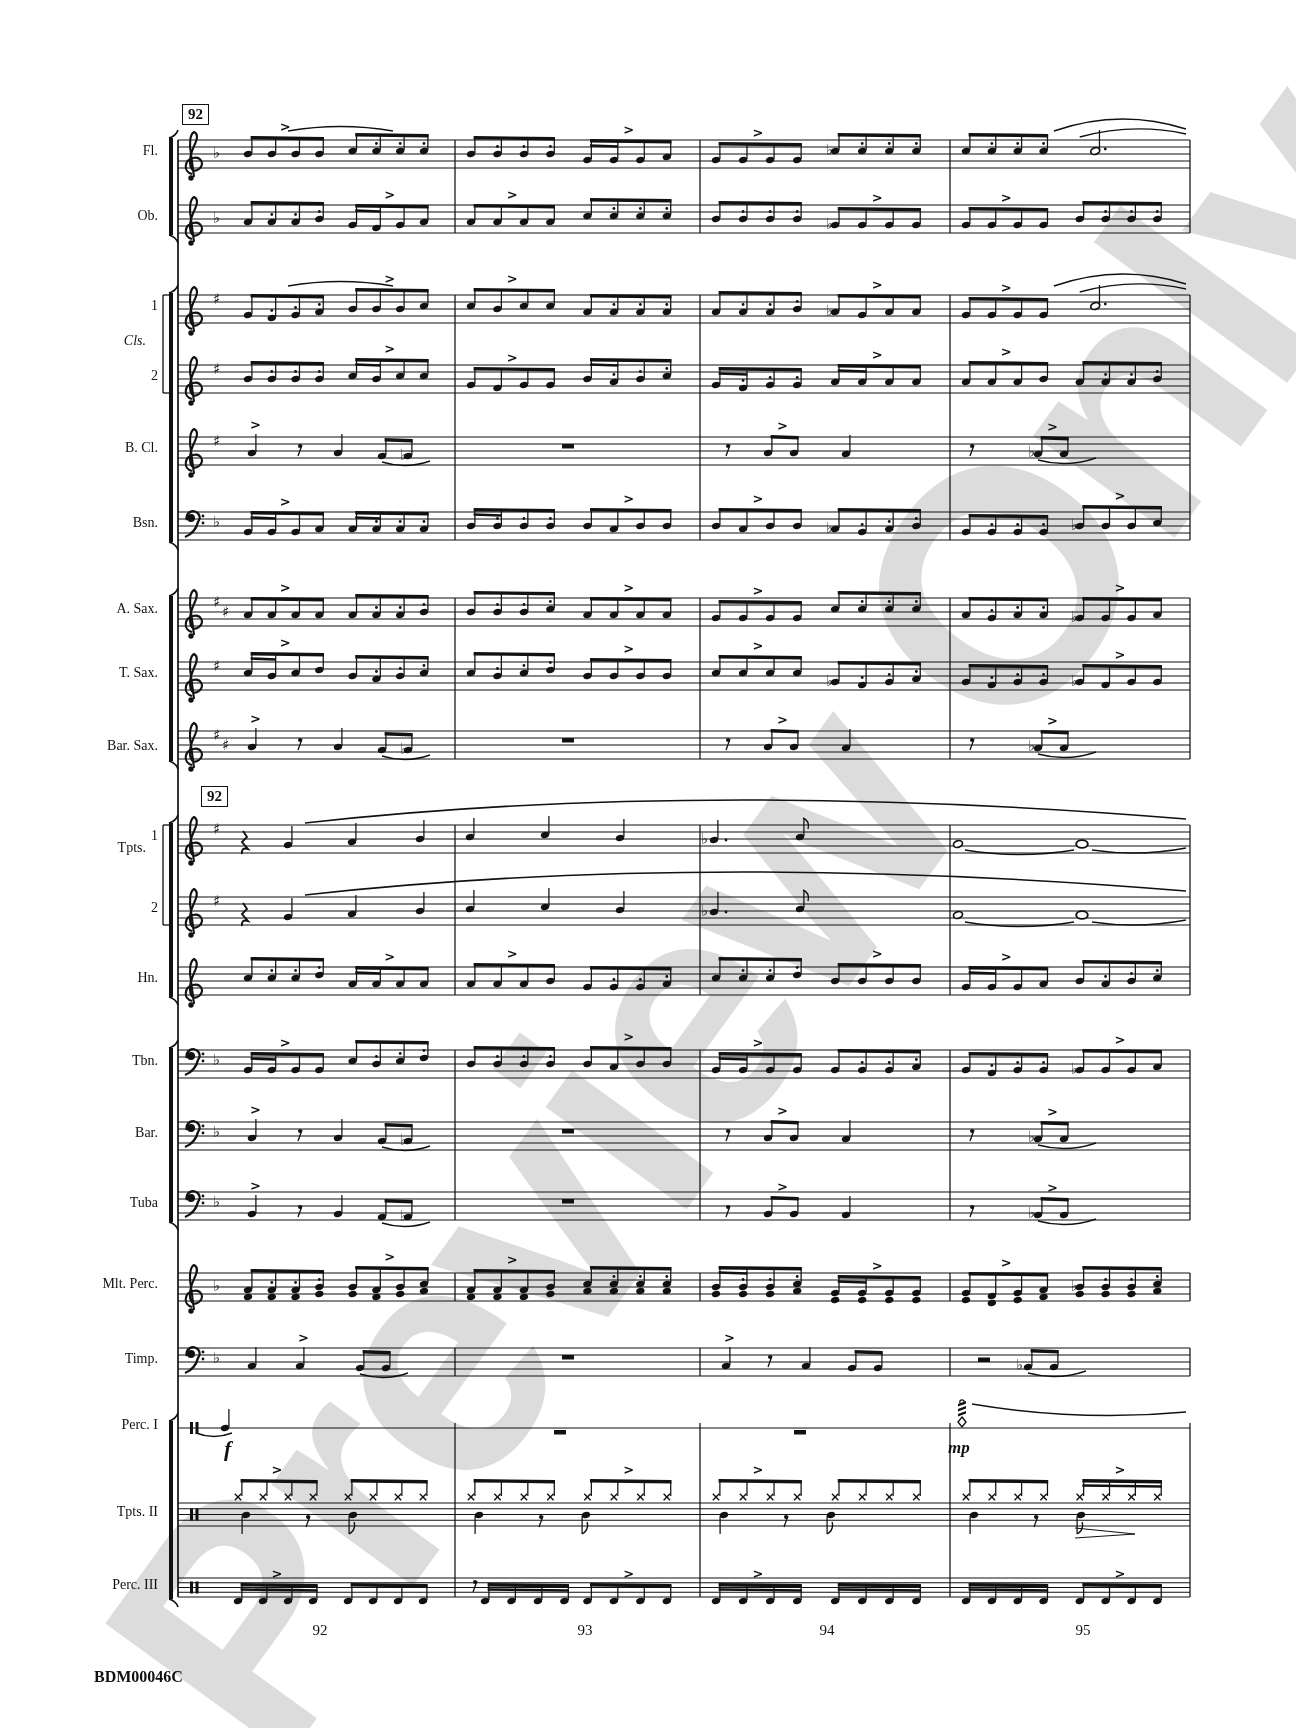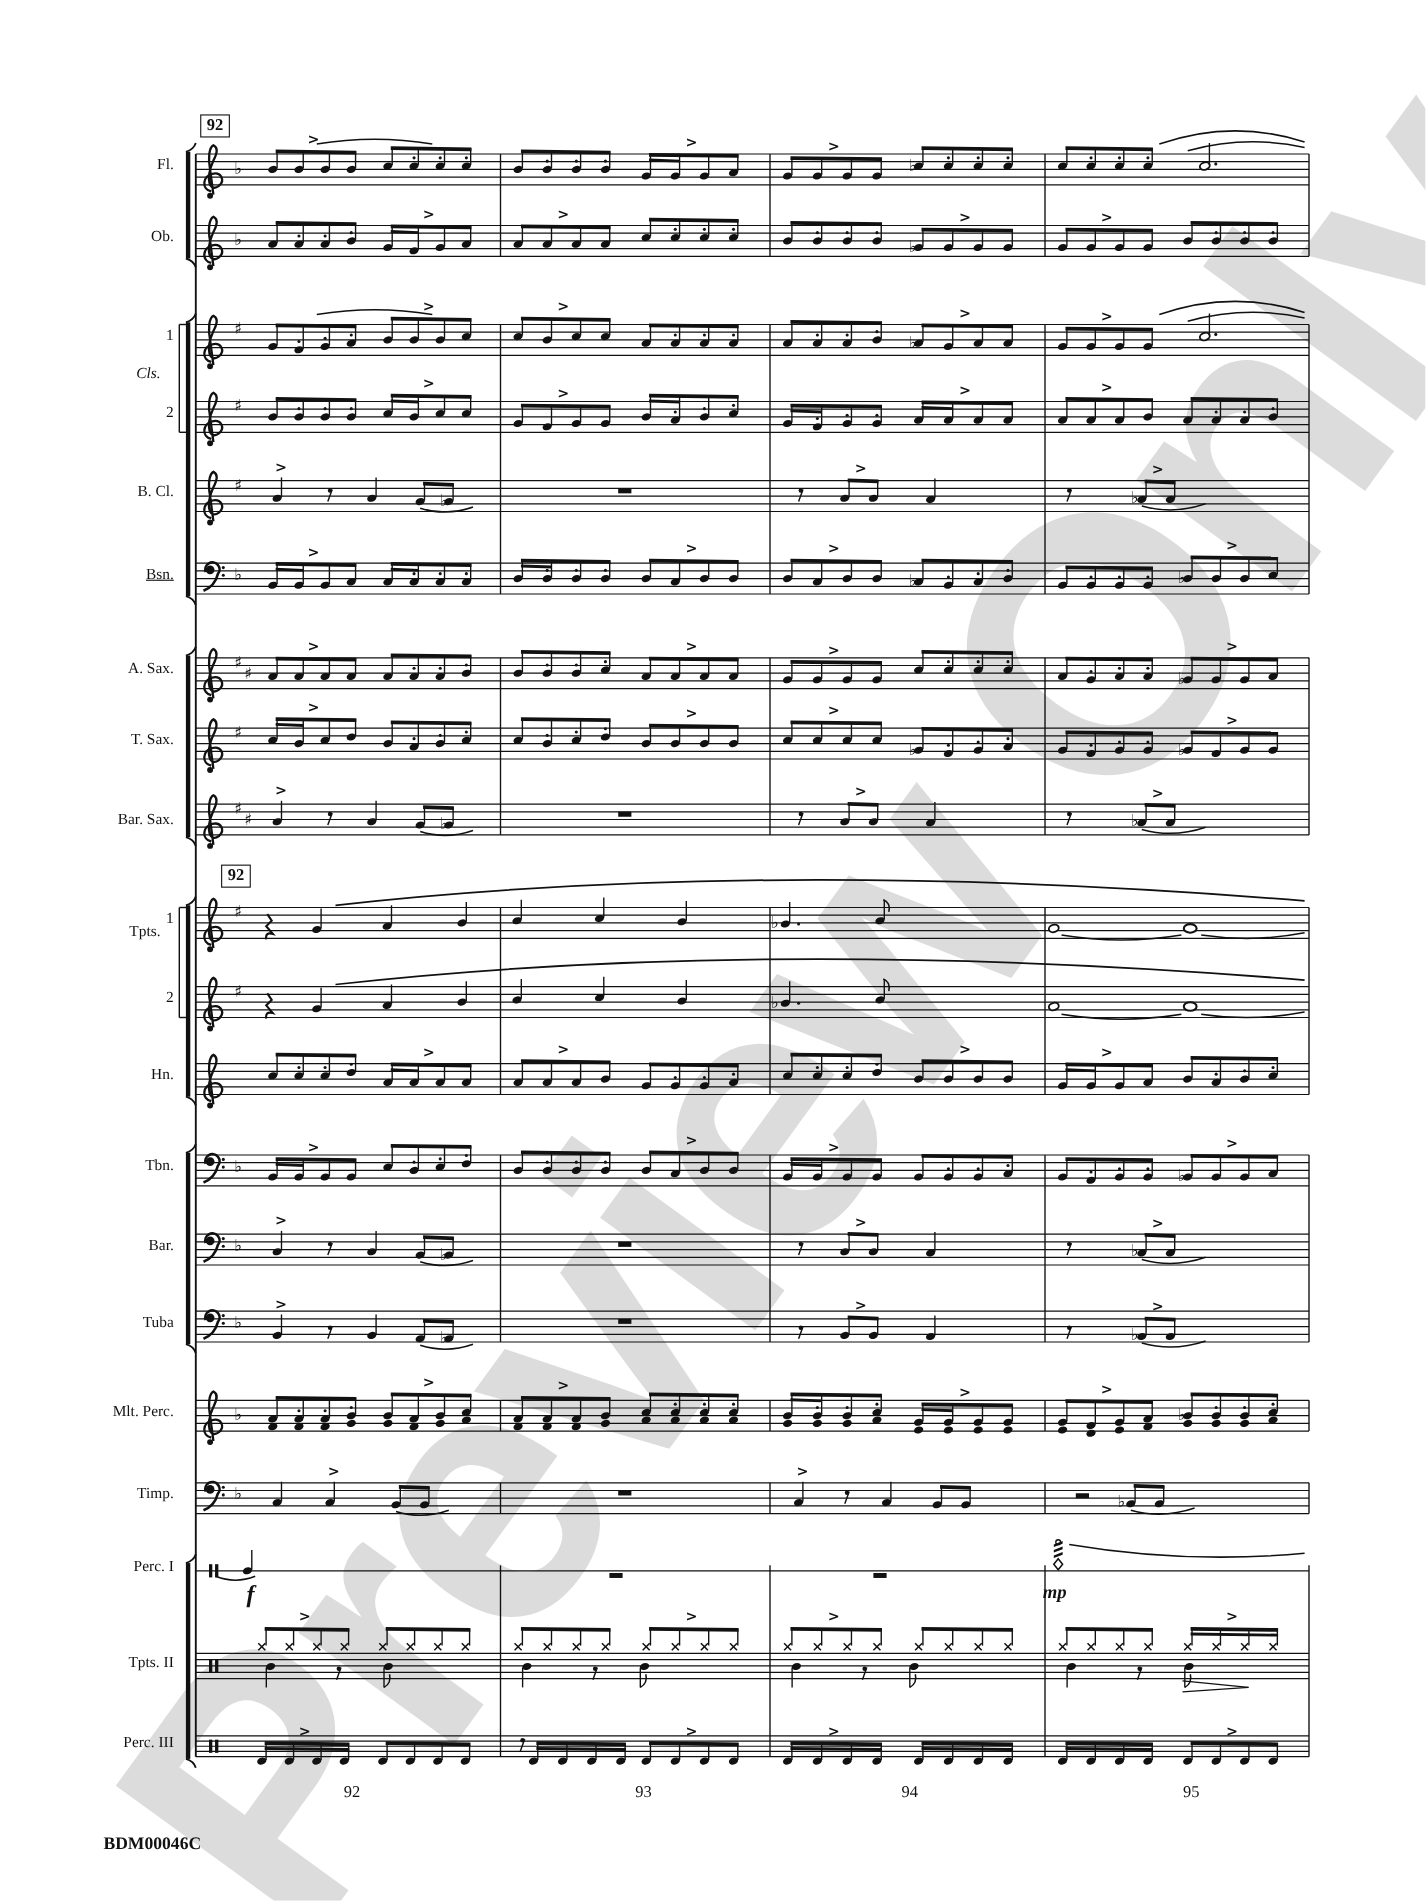--- a/index.html
+++ b/index.html
@@ -1633,21 +1633,21 @@
       <line x1="1161.2170731707317" y1="1600" x2="1161.2170731707317" y2="1584.6" stroke="#111111" stroke-width="1.25"></line>
       <polygon points="1082.3560975609755,1583 1161.9170731707316,1584 1161.9170731707316,1587.4 1082.3560975609755,1586.4" fill="#111111"></polygon>
       <text x="1114.5365853658536" y="1578" fill="#111111" font-size="13" font-family="DejaVu Sans, sans-serif" font-weight="bold">&gt;</text>
     </svg>
   <div id="labels">
       <div class="ilabel" style="top: 143px;">Fl.</div>
       <div class="ilabel" style="top: 208px;">Ob.</div>
       <div class="ilabel" style="top: 298px;">1</div>
       <div class="ilabel" style="top: 368px;">2</div>
       <div class="ilabel" style="top: 440px;">B. Cl.</div>
-      <div class="ilabel" style="top: 515px; text-decoration: underline;">Bsn.</div>
+      <div class="ilabel" style="top: 515px;">Bsn.</div>
       <div class="ilabel" style="top: 601px;">A. Sax.</div>
       <div class="ilabel" style="top: 665px; text-align: right;">T. Sax.</div>
       <div class="ilabel" style="top: 738px;">Bar. Sax.</div>
       <div class="ilabel" style="top: 828px;">1</div>
       <div class="ilabel" style="top: 900px;">2</div>
       <div class="ilabel" style="top: 970px;">Hn.</div>
       <div class="ilabel" style="top: 1053px;">Tbn.</div>
       <div class="ilabel" style="top: 1125px;">Bar.</div>
       <div class="ilabel" style="top: 1195px;">Tuba</div>
       <div class="ilabel" style="top: 1276px;">Mlt. Perc.</div>

